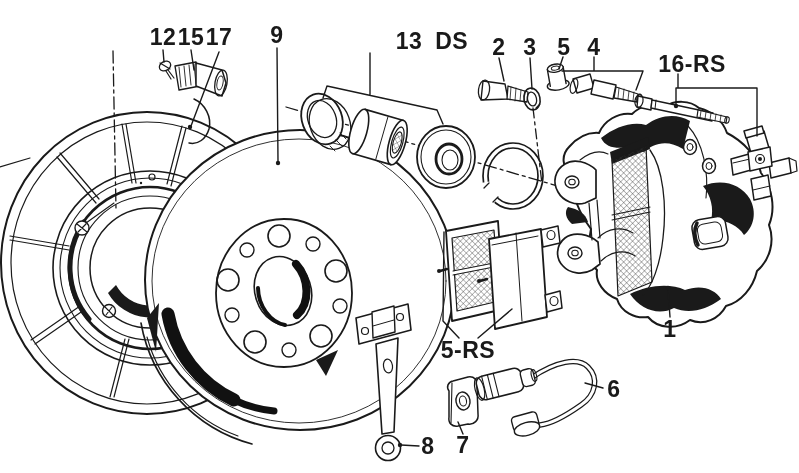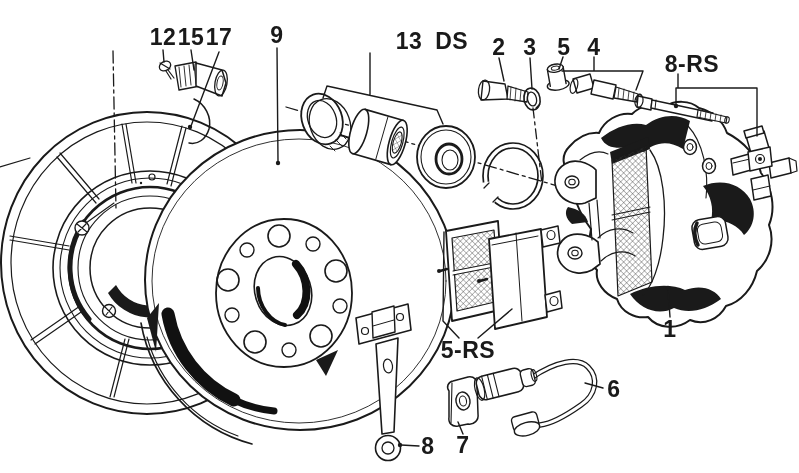--- a/index.html
+++ b/index.html
@@ -318,20 +318,20 @@
 
 <div class="lbl" style="left:163px;top:37px">12</div>
 <div class="lbl" style="left:191px;top:37px">15</div>
 <div class="lbl" style="left:219px;top:37px">17</div>
 <div class="lbl" style="left:277px;top:35px">9</div>
 <div class="lbl kit" style="left:384px;top:41px">13 DS</div>
 <div class="lbl" style="left:499px;top:47px">2</div>
 <div class="lbl" style="left:530px;top:47px">3</div>
 <div class="lbl" style="left:564px;top:47px">5</div>
 <div class="lbl" style="left:594px;top:47px">4</div>
-<div class="lbl" style="left:692px;top:64px">8-RS</div>
+<div class="lbl" style="left:692px;top:64px">16-RS</div>
 <div class="lbl" style="left:670px;top:329px">1</div>
 <div class="lbl" style="left:468px;top:350px">5-RS</div>
 <div class="lbl" style="left:614px;top:389px">6</div>
 <div class="lbl" style="left:463px;top:445px">7</div>
 <div class="lbl" style="left:428px;top:446px">8</div>
 
 </div>
 
 </body></html>

